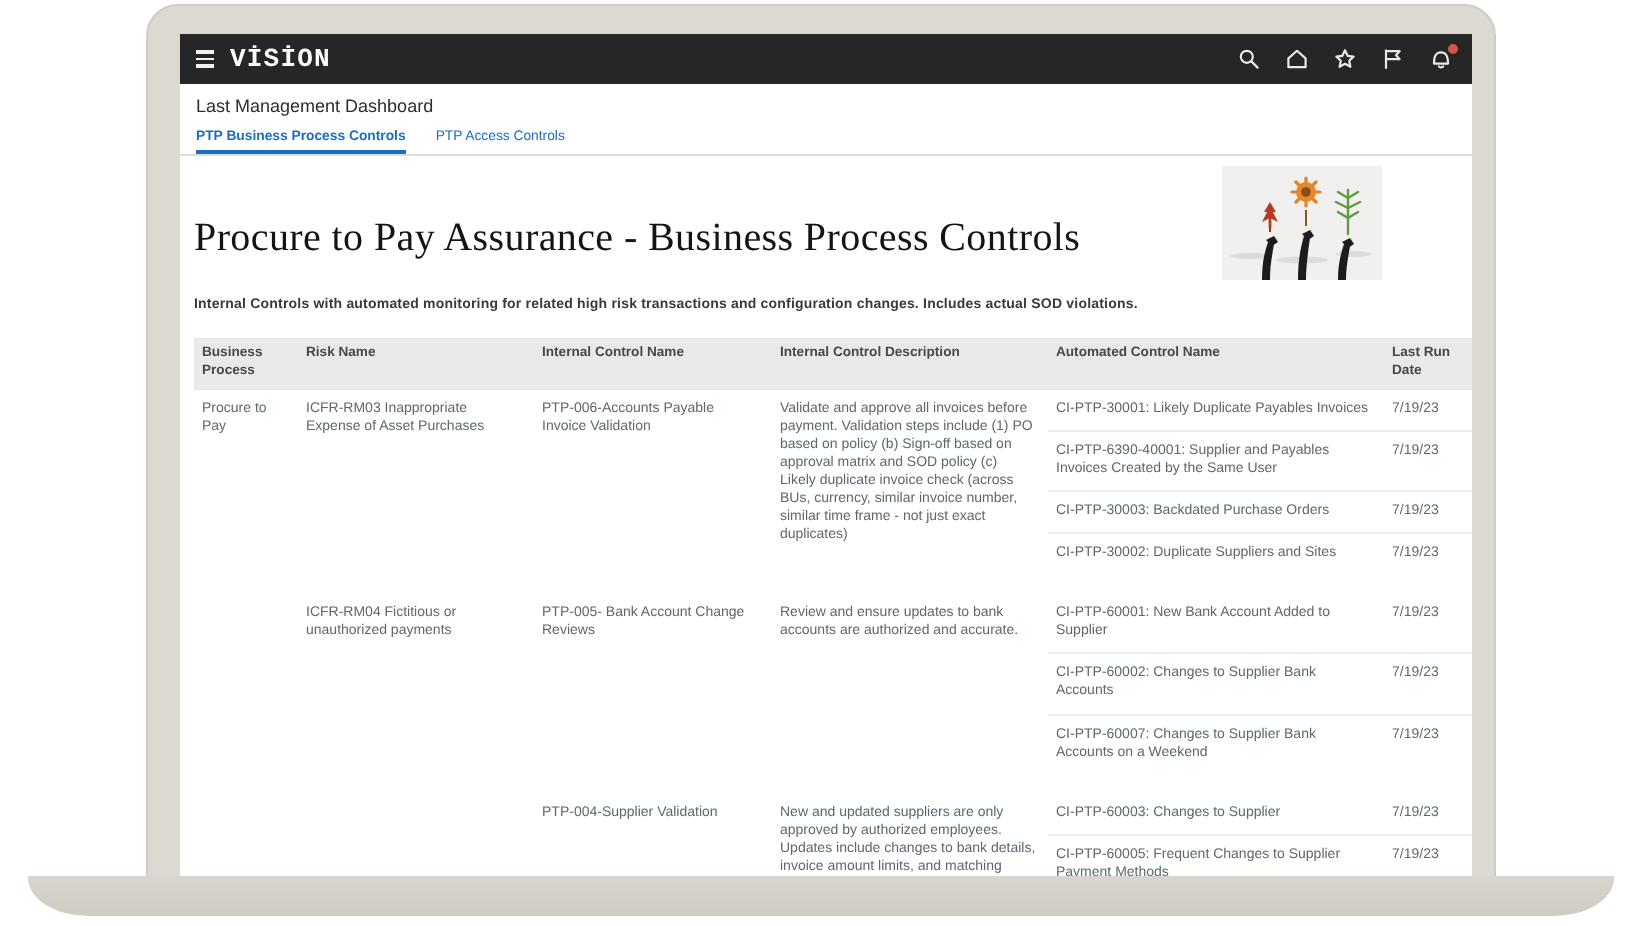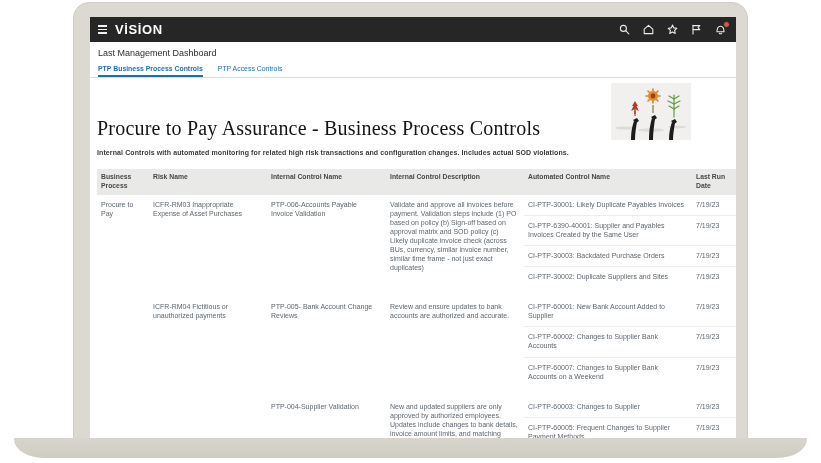--- a/index.html
+++ b/index.html
@@ -18,37 +18,37 @@
     position:absolute; left:14px; top:438px; width:793px; height:20px;
     background:linear-gradient(#d8d5ce, #cfccc4);
     border-radius:0 0 30px 30px / 0 0 19px 19px;
   }
   .display { width:646px; height:424px; background:#ffffff; overflow:hidden; }
 
   
   .topbar { height:25px; background:#262626; display:flex; align-items:center; padding:0 8px; }
   .hamburger { width:10px; display:flex; flex-direction:column; gap:2px; margin-right:7px; cursor:pointer; }
   .hamburger span { display:block; width:9px; height:1.4px; background:#f0f0f0; }
-  .logo { color:#ffffff; font-size:13px; font-weight:800; letter-spacing:.6px; line-height:1; }
+  .logo { color:#ffffff; font-size:13px; font-weight:800; letter-spacing:.6px; line-height:1;font-family:Liberation Mono, monospace; }
   .topbar-spacer { flex:1; }
   .topbar-icons { display:flex; align-items:center; gap:13px; margin-right:2px; }
   .tb-icon { width:11px; height:11px; position:relative; cursor:pointer; display:flex; align-items:center; justify-content:center; }
   .tb-icon svg { width:11px; height:11px; stroke:#e9e9e9; fill:none; stroke-width:1.1; stroke-linecap:round; stroke-linejoin:round; }
   .badge { position:absolute; top:-3px; right:-4px; width:7px; height:7px; border-radius:50%;
            background:#d9534f; border:1px solid #262626; }
 
   
   .dash-title { font-size:9px; color:#2e2e2e; padding:6px 0 0 8px; }
   .tabs { display:flex; gap:15px; padding:7px 0 0 8px; border-bottom:1px solid #dcdcdc; }
   .tab { font-size:6.9px; color:#1a6dc0; padding-bottom:3px; cursor:pointer; }
   .tab.active { font-weight:bold; border-bottom:2px solid #1a6dc0; }
 
   
   .content { padding:0 0 0 7px; }
-  .heading-row { display:flex; align-items:flex-end; margin-top:5px; }
+  .heading-row { display:flex; align-items:center; margin-top:5px; }
   h1.page-heading { font-family:"Liberation Serif", serif; font-weight:normal; font-size:20px;
                     color:#141414; flex:1; margin-top:15px; letter-spacing:.2px; }
   .art { width:80px; height:57px; background:#f1f0ee; margin-right:45px; flex:0 0 auto; }
   .subtitle { font-size:7px; font-weight:bold; color:#3a3a3a; margin-top:9px; letter-spacing:.1px; }
 
   
   .tbl { width:639px; margin-top:13px; }
   .thead { display:grid; grid-template-columns:52px 118px 119px 138px 168px 44px;
            background:#e9e9e8; }
   .th { font-size:6.8px; font-weight:bold; color:#474747; padding:4px 5px 4px 4px; line-height:1.3; }

